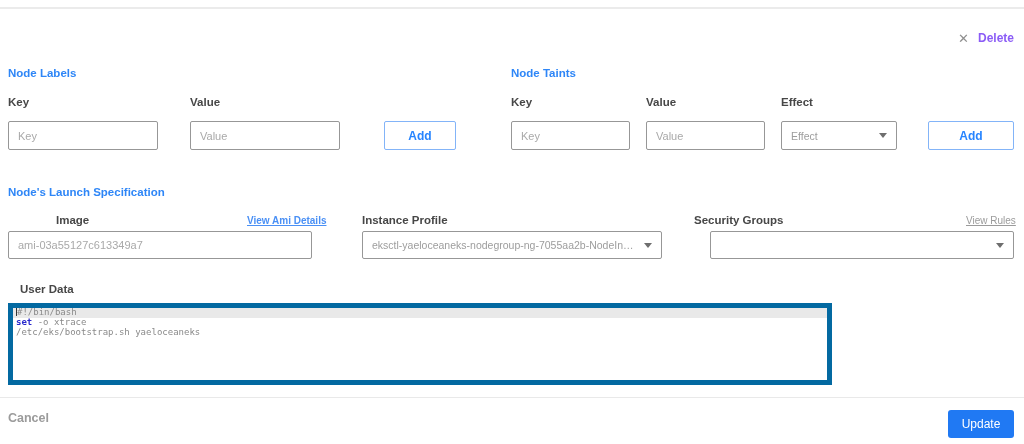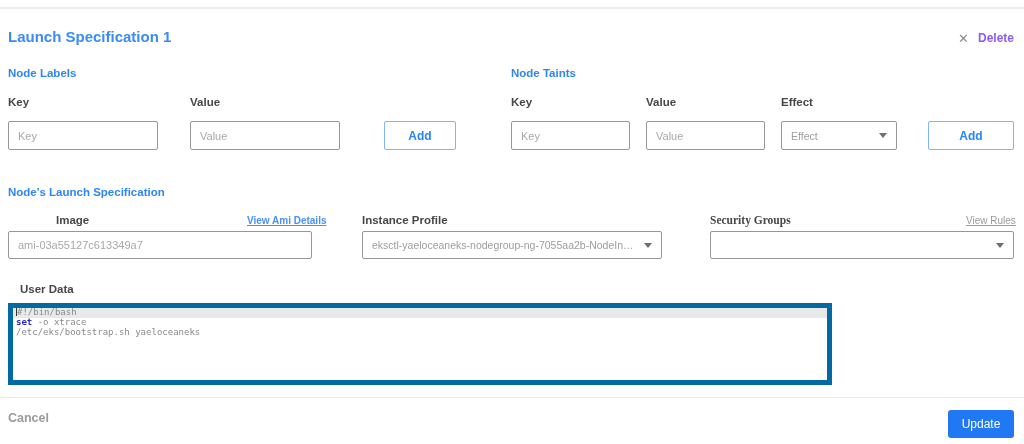--- a/index.html
+++ b/index.html
@@ -61,21 +61,20 @@
     font-family:"Liberation Sans", sans-serif;
     display:flex; align-items:center; justify-content:center; cursor:pointer; }
 </style>
 </head>
 <body>
 
 <div class="page">
 
   <div class="abs top-rule"></div>
 
-  <h1 class="abs page-title">Launch Specification 1</h1>
   <div class="abs delete-btn">
     <span class="delete-x">✕</span>
     <span class="delete-txt">Delete</span>
   </div>
 
   <div class="abs section-heading" style="left:8px; top:67px;">Node Labels</div>
   <div class="abs field-label" style="left:8px; top:96px;">Key</div>
   <div class="abs field-label" style="left:190px; top:96px;">Value</div>
   <input class="abs txt-input" style="left: 8px; top: 121px; width: 150px;" placeholder="Key">
   <input class="abs txt-input" style="left: 190px; top: 121px; width: 150px;" placeholder="Value">
@@ -98,21 +97,21 @@
   <div class="abs field-label" style="left:8px; top:214px;padding-left:48px;">Image</div>
   <a class="abs link link-blue" style="top:215px; left:247px;">View Ami Details</a>
   <input class="abs txt-input ghost-value" style="left: 8px; top: 231px; width: 304px; height: 28px;" value="ami-03a55127c613349a7">
 
   <div class="abs field-label" style="left:362px; top:214px;">Instance Profile</div>
   <div class="abs sel" style="left:362px; top:231px; width:300px; height:28px;">
     <span class="sel-text">eksctl-yaeloceaneks-nodegroup-ng-7055aa2b-NodeInstanceProfile-...</span>
     <span class="caret"></span>
   </div>
 
-  <div class="abs field-label" style="left:710px; top:214px;font-family:Liberation Serif, serif;">Security Groups</div>
+  <div class="abs field-label" style="left:694px; top:214px;">Security Groups</div>
   <a class="abs link link-gray" style="top:215px; left:966px;">View Rules</a>
   <div class="abs sel" style="left:710px; top:231px; width:304px; height:28px;">
     <span class="sel-text"></span>
     <span class="caret"></span>
   </div>
 
   <div class="abs field-label" style="left:20px; top:283px;">User Data</div>
   <div class="abs code-editor">
     <div class="code-line active"><span class="cursor-bar"></span><span>#!/bin/bash</span></div>
     <div class="code-line"><span class="kw">set</span><span> -o xtrace</span></div>

